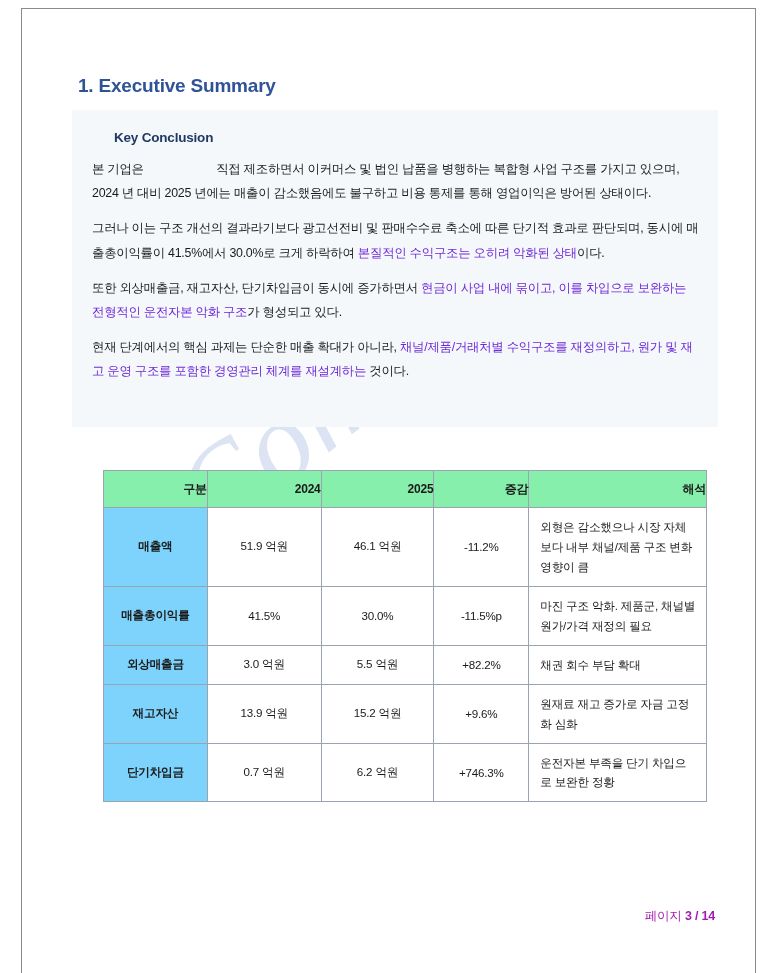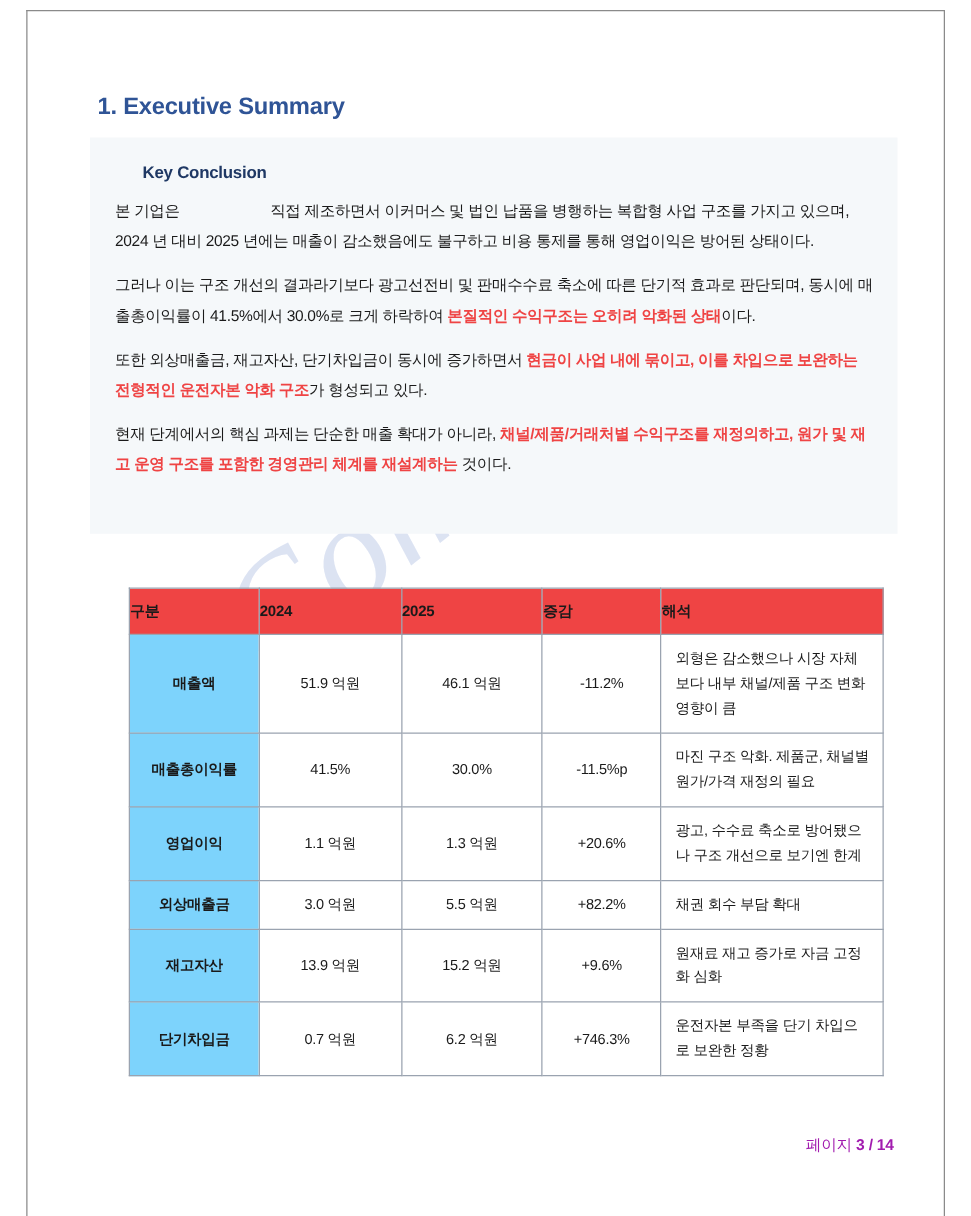--- a/index.html
+++ b/index.html
@@ -107,21 +107,21 @@
   }
   .callout p {
     margin: 0 0 11px 4px;
     font-size: 12.4px;
     line-height: 1.95;
     color: #1a1a1a;
     letter-spacing: -0.25px;
     text-align: left;
   }
   .callout p:last-child { margin-bottom: 0; }
-  .callout b { font-weight: bold; color: #ef4444; }
+  .callout b { font-weight: normal; color: #6d28d9; }
 
   .redaction {
     display: inline-block;
     width: 62px;
     height: 13px;
     background: #f5f8fa;
     vertical-align: middle;
     margin: 0 2px;
   }
 
@@ -137,26 +137,26 @@
     background: transparent;
     letter-spacing: -0.2px;
   }
   .metrics-table th,
   .metrics-table td {
     border: 1px solid #9aa3b0;
     padding: 0;
     vertical-align: middle;
   }
   .metrics-table thead th {
-    background: #ef4444;
+    background: #86efac;
     font-weight: bold;
     font-size: 12px;
     color: #1a1a1a;
     height: 36px;
-    text-align: left;
+    text-align: right;
   }
   .col-label  { width: 104px; }
   .col-y2024  { width: 114px; }
   .col-y2025  { width: 113px; }
   .col-delta  { width: 95px; }
   .col-note   { width: 178px; }
 
   .metrics-table tbody td {
     background: #ffffff;
   }
@@ -241,27 +241,20 @@
             <td class="cell-note">외형은 감소했으나 시장 자체보다 내부 채널/제품 구조 변화 영향이 큼</td>
           </tr>
           <tr>
             <td class="cell-label">매출총이익률</td>
             <td class="cell-num">41.5%</td>
             <td class="cell-num">30.0%</td>
             <td class="cell-num">-11.5%p</td>
             <td class="cell-note">마진 구조 악화. 제품군, 채널별 원가/가격 재정의 필요</td>
           </tr>
           <tr>
-            <td class="cell-label">영업이익</td>
-            <td class="cell-num">1.1 억원</td>
-            <td class="cell-num">1.3 억원</td>
-            <td class="cell-num">+20.6%</td>
-            <td class="cell-note">광고, 수수료 축소로 방어됐으나 구조 개선으로 보기엔 한계</td>
-          </tr>
-          <tr>
             <td class="cell-label">외상매출금</td>
             <td class="cell-num">3.0 억원</td>
             <td class="cell-num">5.5 억원</td>
             <td class="cell-num">+82.2%</td>
             <td class="cell-note">채권 회수 부담 확대</td>
           </tr>
           <tr>
             <td class="cell-label">재고자산</td>
             <td class="cell-num">13.9 억원</td>
             <td class="cell-num">15.2 억원</td>

